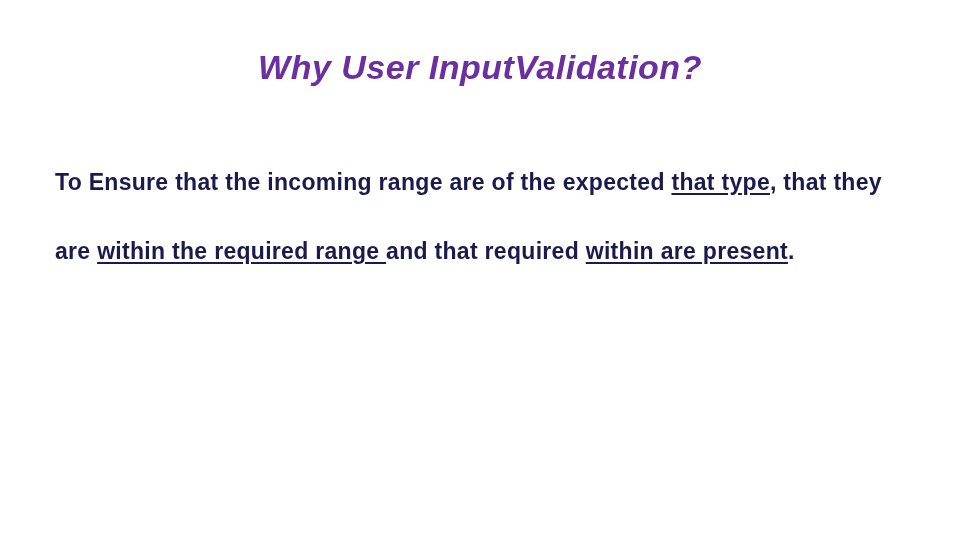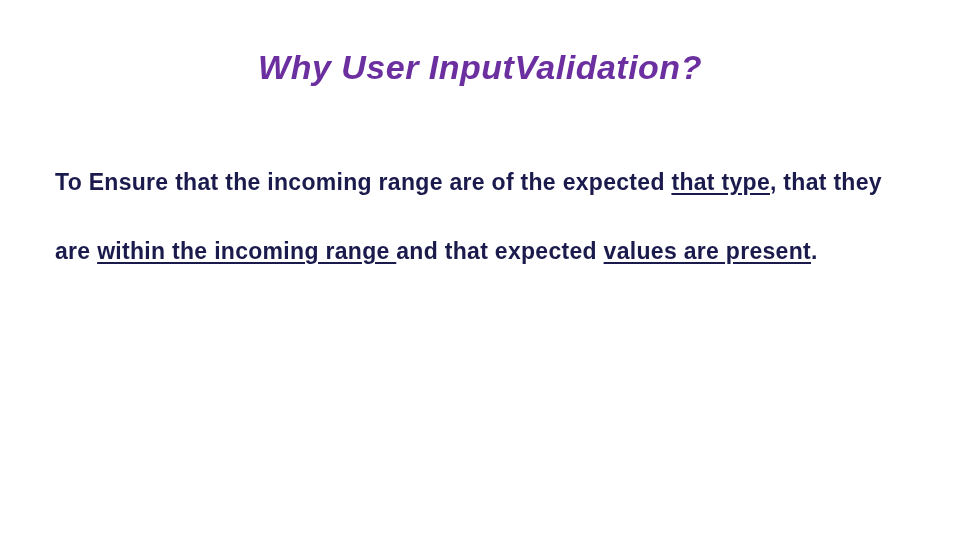--- a/index.html
+++ b/index.html
@@ -44,15 +44,15 @@
     text-decoration: underline;
     text-underline-offset: 3px;
   }
 </style>
 </head>
 <body>
 
 <div class="slide">
   <div class="title">Why User InputValidation?</div>
   <div class="body">
-    <span>To Ensure that the incoming range are of the expected </span><span class="u">that type</span><span>, that they are </span><span class="u">within the incoming range </span><span>and that expected </span><span class="u">values are present</span><span>.</span>
+    <span>To Ensure that the incoming range are of the expected </span><span class="u">that type</span><span>, that they are </span><span class="u">within the required range </span><span>and that required </span><span class="u">within are present</span><span>.</span>
   </div>
 </div>
 
 </body></html>

